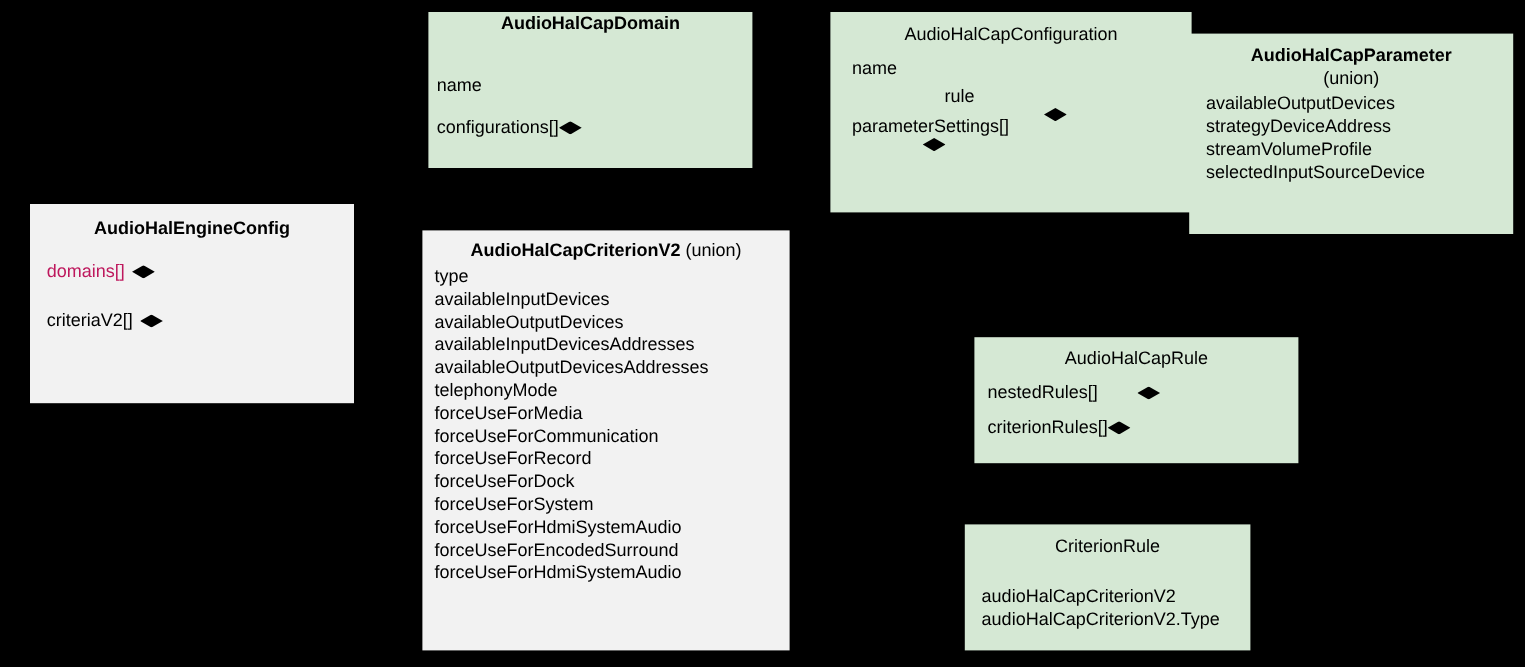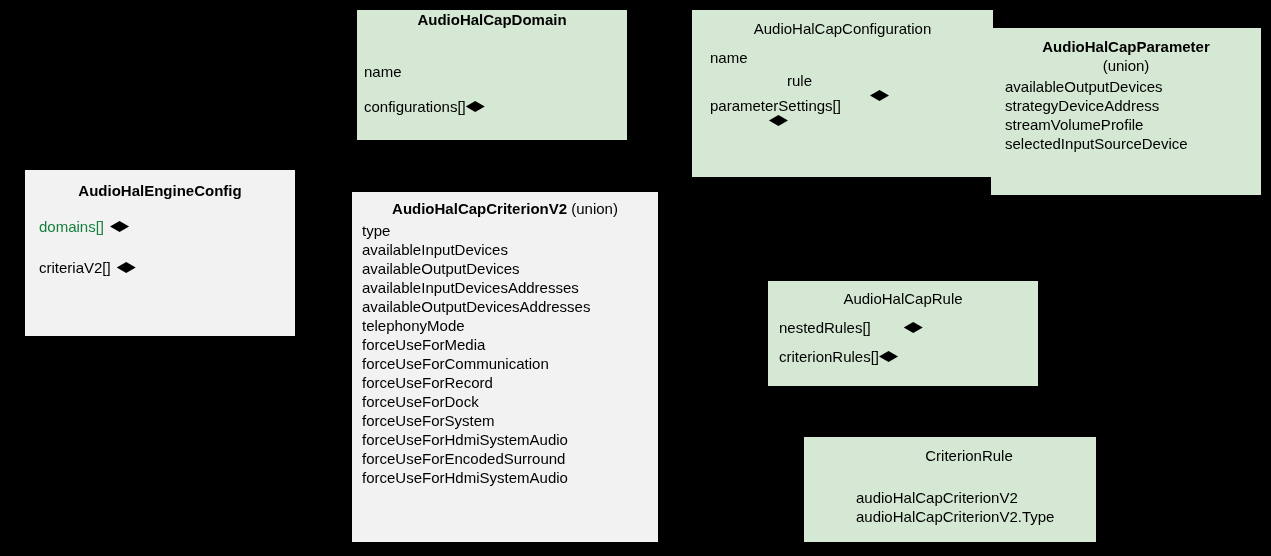--- a/index.html
+++ b/index.html
@@ -37,21 +37,21 @@
   .attr-list {
     margin: 0;
     padding: 0;
     list-style: none;
   }
   .attr {
     white-space: nowrap;
     font-size: 15px;
     line-height: 19px;
   }
-  .attr-green { color: #15803d; }
+  .attr-green { color: #be185d; }
 
   
   .attr-row {
     position: absolute;
     display: flex;
     align-items: center;
     white-space: nowrap;
   }
   .diamond {
     width: 19px;
@@ -171,35 +171,35 @@
       <li class="attr">forceUseForCommunication</li>
       <li class="attr">forceUseForRecord</li>
       <li class="attr">forceUseForDock</li>
       <li class="attr">forceUseForSystem</li>
       <li class="attr">forceUseForHdmiSystemAudio</li>
       <li class="attr">forceUseForEncodedSurround</li>
       <li class="attr">forceUseForHdmiSystemAudio</li>
     </ul>
   </div>
 
-  <div class="uml-box box-green" style="left:768px; top:281px; width:270px; height:105px;">
+  <div class="uml-box box-green" style="left:812px; top:281px; width:270px; height:105px;">
     <div class="box-title" style="margin-top:8px;">
       <span class="title-plain">AudioHalCapRule</span>
     </div>
     <div class="attr-row" style="left:11px; top:37px;gap:24px;">
       <span class="attr">nestedRules[]</span>
       <span class="diamond" style="margin-left:9px;"></span>
     </div>
     <div class="attr-row" style="left:11px; top:66px;">
       <span class="attr">criterionRules[]</span>
       <span class="diamond" style="margin-left:0px;"></span>
     </div>
   </div>
 
-  <div class="uml-box box-green" style="left:804px; top:437px; width:292px; height:105px;padding-left:38px;">
+  <div class="uml-box box-green" style="left:804px; top:437px; width:238px; height:105px;">
     <div class="box-title" style="margin-top:9px;">
       <span class="title-plain">CriterionRule</span>
     </div>
     <ul class="attr-list" style="margin-top:23px; margin-left:14px;">
       <li class="attr">audioHalCapCriterionV2</li>
       <li class="attr">audioHalCapCriterionV2.Type</li>
     </ul>
   </div>
 
 </div>

